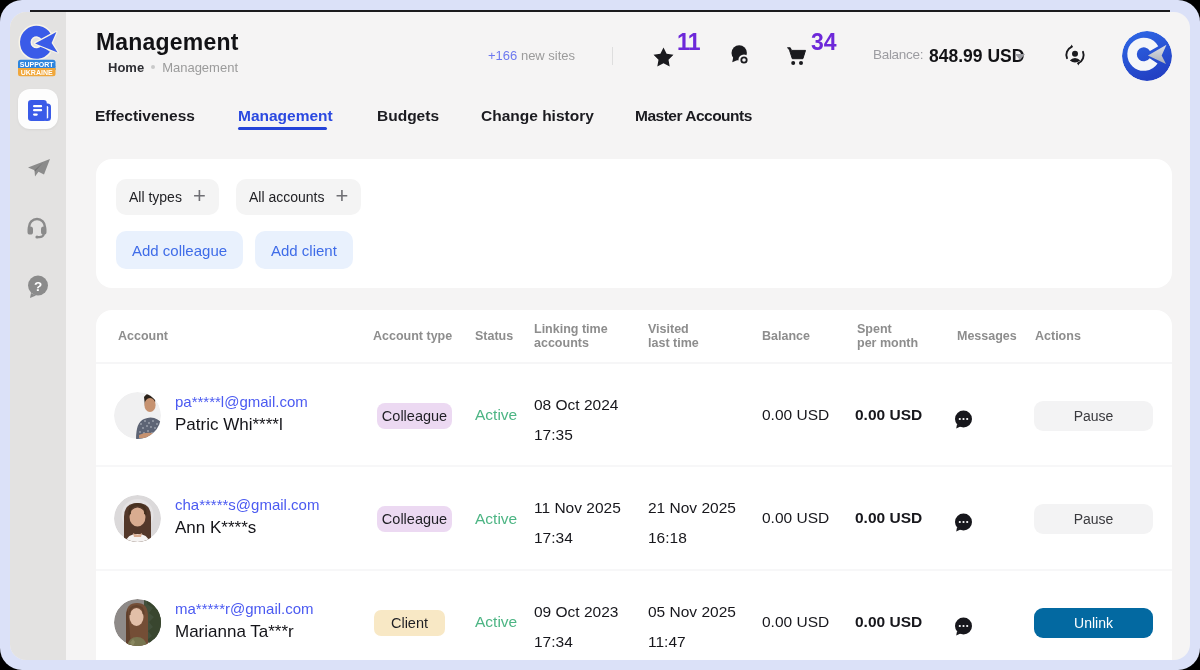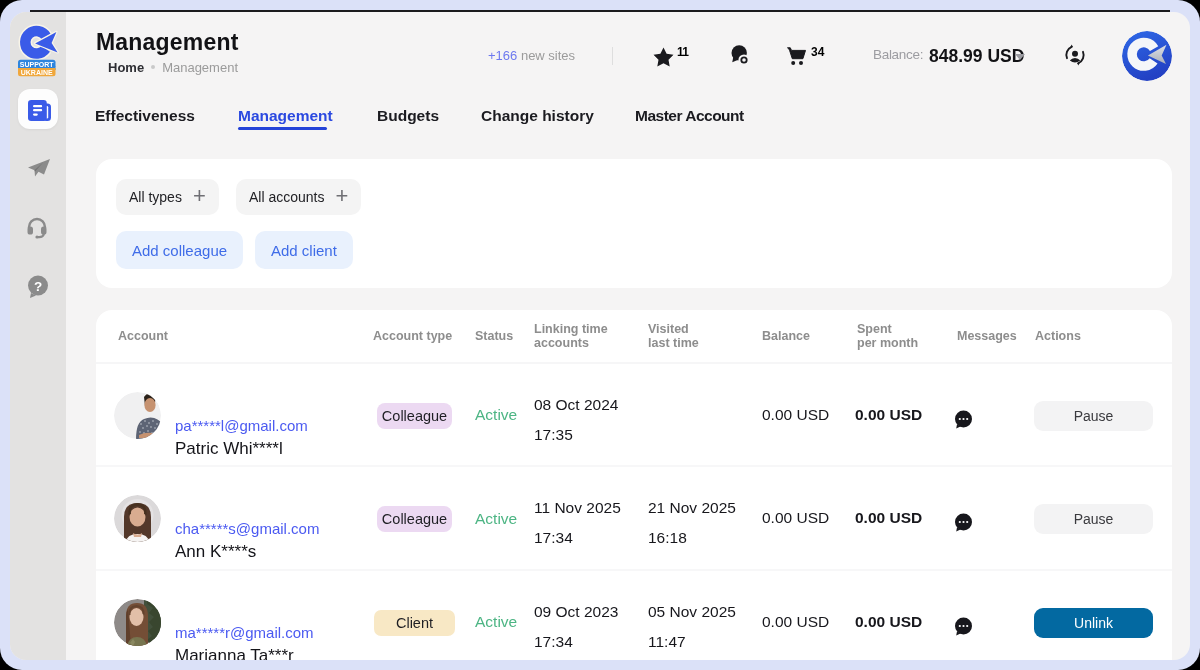--- a/index.html
+++ b/index.html
@@ -11,45 +11,45 @@
 .navbox { position:absolute; left:8px; top:77px; width:40px; height:40px; background:#fdfdfd; border-radius:12px; box-shadow:0 1px 3px rgba(0,0,0,0.05); }
 .navbox svg { position:absolute; left:8px; top:8px; }
 .sideicon { position:absolute; left:17px; }
 .title { position:absolute; left:86px; top:17px; font-size:23px; font-weight:700; color:#121215; letter-spacing:0.2px; }
 .crumbs { position:absolute; left:87px; top:47.5px; font-size:13px; color:#9b9b9b;padding-left:11px; }
 .crumbs b { color:#2e2e33; font-weight:700; }
 .crumbs .dot { display:inline-block; width:4px; height:4px; border-radius:50%; background:#c9c9c9; vertical-align:middle; margin:0 7px 2px 7px; }
 .newsites { position:absolute; left:478px; top:36px; font-size:13px; color:#9b9b9b;text-align:right; }
 .newsites span { color:#6d79ef; }
 .hdivider { position:absolute; left:602px; top:35px; width:1px; height:18px; background:#dedede; }
-.hstat { position:absolute; top:33px; font-size:12px; font-weight:700; color:#000000; }
+.hstat { position:absolute; top:17px; font-size:23px; font-weight:700; color:#6d28d9; }
 .hicon { position:absolute; }
 .ballabel { position:absolute; left:863px; top:35px; font-size:13.5px; letter-spacing:-0.3px; color:#9c9ca1; }
 .balval { position:absolute; left:919px; top:34px; font-size:17.5px; font-weight:700; color:#121215; }
 .caret { position:absolute; left:1005px; top:41.5px; width:0; height:0; border-left:5.5px solid transparent; border-right:5.5px solid transparent; border-top:6px solid #9a9aa0; }
 .bigavatar { position:absolute; left:1112px; top:19px; width:50px; height:50px; border-radius:50%; overflow:hidden; }
 .tab { position:absolute; top:95px; font-size:15.5px; font-weight:700; color:#1b1b20; }
 .tab.act { color:#2b49e0; }
 .tabline { position:absolute; top:115px; height:3px; border-radius:2px; background:#2443d8; }
 .card { position:absolute; left:86px; background:#fff; border-radius:16px; }
 .chip { position:absolute; top:20px; height:36px; background:#f4f4f4; border-radius:10px; font-size:14px; color:#222226; display:flex; align-items:center; padding:0 13px; font-weight:400; }
 .chip .plus { margin-left:11px; color:#6f6f74; font-size:22px; font-weight:400; line-height:1; margin-top:-2px; }
 .bluebtn { position:absolute; top:72px; height:38px; background:#e9f1fd; border-radius:10px; color:#3f6ce8; font-size:15px; display:flex; align-items:center; padding:0 16px; }
 .thead { position:absolute; top:0; left:0; right:0; height:53.5px; border-bottom:2px solid #f6f6f7; }
 .th { position:absolute; font-size:12.5px; font-weight:700; color:#8d8d8d; line-height:13.5px; }
 .th.one { top:20px; }
 .th.two { top:13px; }
 .row { position:absolute; left:0; right:0; height:103.5px; border-bottom:2px solid #f7f7f8; }
 .avatar { position:absolute; left:18px; top:28px; width:47px; height:47px; border-radius:50%; overflow:hidden; }
 .acc { position:absolute; left:79px; top:29px; }
-.email { font-size:15px; color:#4b5af1; margin-bottom:5px;margin-top:24px; }
+.email { font-size:15px; color:#4b5af1; margin-bottom:5px; }
 .name { font-size:17px; color:#141419; }
 .badge { position:absolute; top:39px; height:26px; border-radius:8px; font-size:14.5px; color:#1f1f24; display:flex; align-items:center; justify-content:center; }
 .badge.colleague { left:281px; width:75px; background:#ecd9f2; }
-.badge.client { left:278px; width:81px; background:#f8e8c5;border-radius:7px; }
+.badge.client { left:278px; width:71px; background:#f8e8c5;border-radius:7px; }
 .active { position:absolute; left:379px; top:42.5px; font-size:15.5px; color:#4db584; }
 .dt { position:absolute; top:26px; font-size:15.5px; color:#17171c; line-height:30px; }
 .money { position:absolute; top:42px; font-size:15.5px; color:#17171c; }
 .money.b { font-weight:700; }
 .msg { position:absolute; left:858px; top:46px; }
 .abtn { position:absolute; left:938px; top:37px; width:119px; height:30px; border-radius:9px; font-size:14px; display:flex; align-items:center; justify-content:center; }
 .abtn.pause { background:#f3f3f4; color:#3a3a3e; }
 .abtn.unlink { background:#0369a1; color:#fff; font-weight:400; }
 </style>
 </head>
@@ -147,21 +147,21 @@
         </linearGradient>
           </defs>
         <path d="M 25.9 24.6 L 44.5 13.8 L 39.7 24.6 L 44 32.9 Z" fill="url(#arrg)"></path>
       </svg>
     </div>
 
     <div class="tab" style="left:85px">Effectiveness</div>
     <div class="tab act" style="left:228px">Management</div>
     <div class="tab" style="left:367px">Budgets</div>
     <div class="tab" style="left:471px">Change history</div>
-    <div class="tab" style="left:625px;letter-spacing:-0.5px">Master Account</div>
+    <div class="tab" style="left:625px;letter-spacing:-0.5px">Master Accounts</div>
     <div class="tabline" style="left:228px;width:89px"></div>
 
     <div class="card" style="top:147px;width:1076px;height:129px">
       <div class="chip" style="left:20px">All types <span class="plus">+</span></div>
       <div class="chip" style="left:140px">All accounts <span class="plus">+</span></div>
       <div class="bluebtn" style="left:20px">Add colleague</div>
       <div class="bluebtn" style="left:159px">Add client</div>
     </div>
 
     <div class="card" style="top:298px;width:1076px;height:352px;border-radius:16px 16px 0 0">

